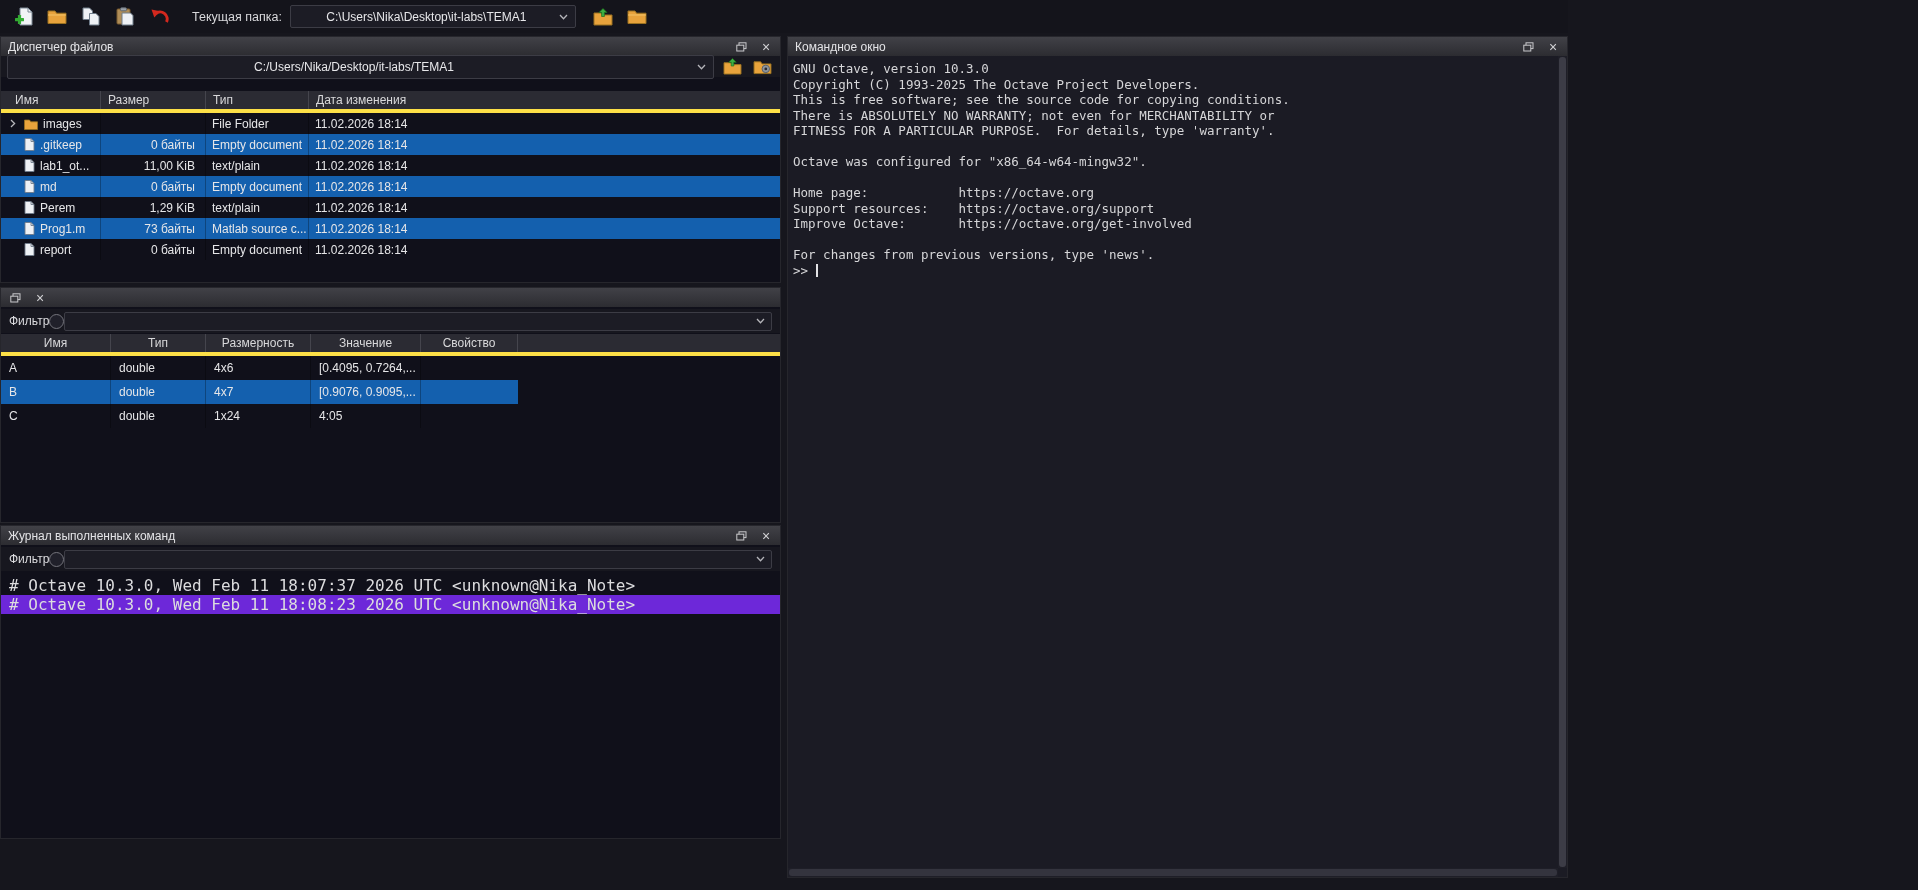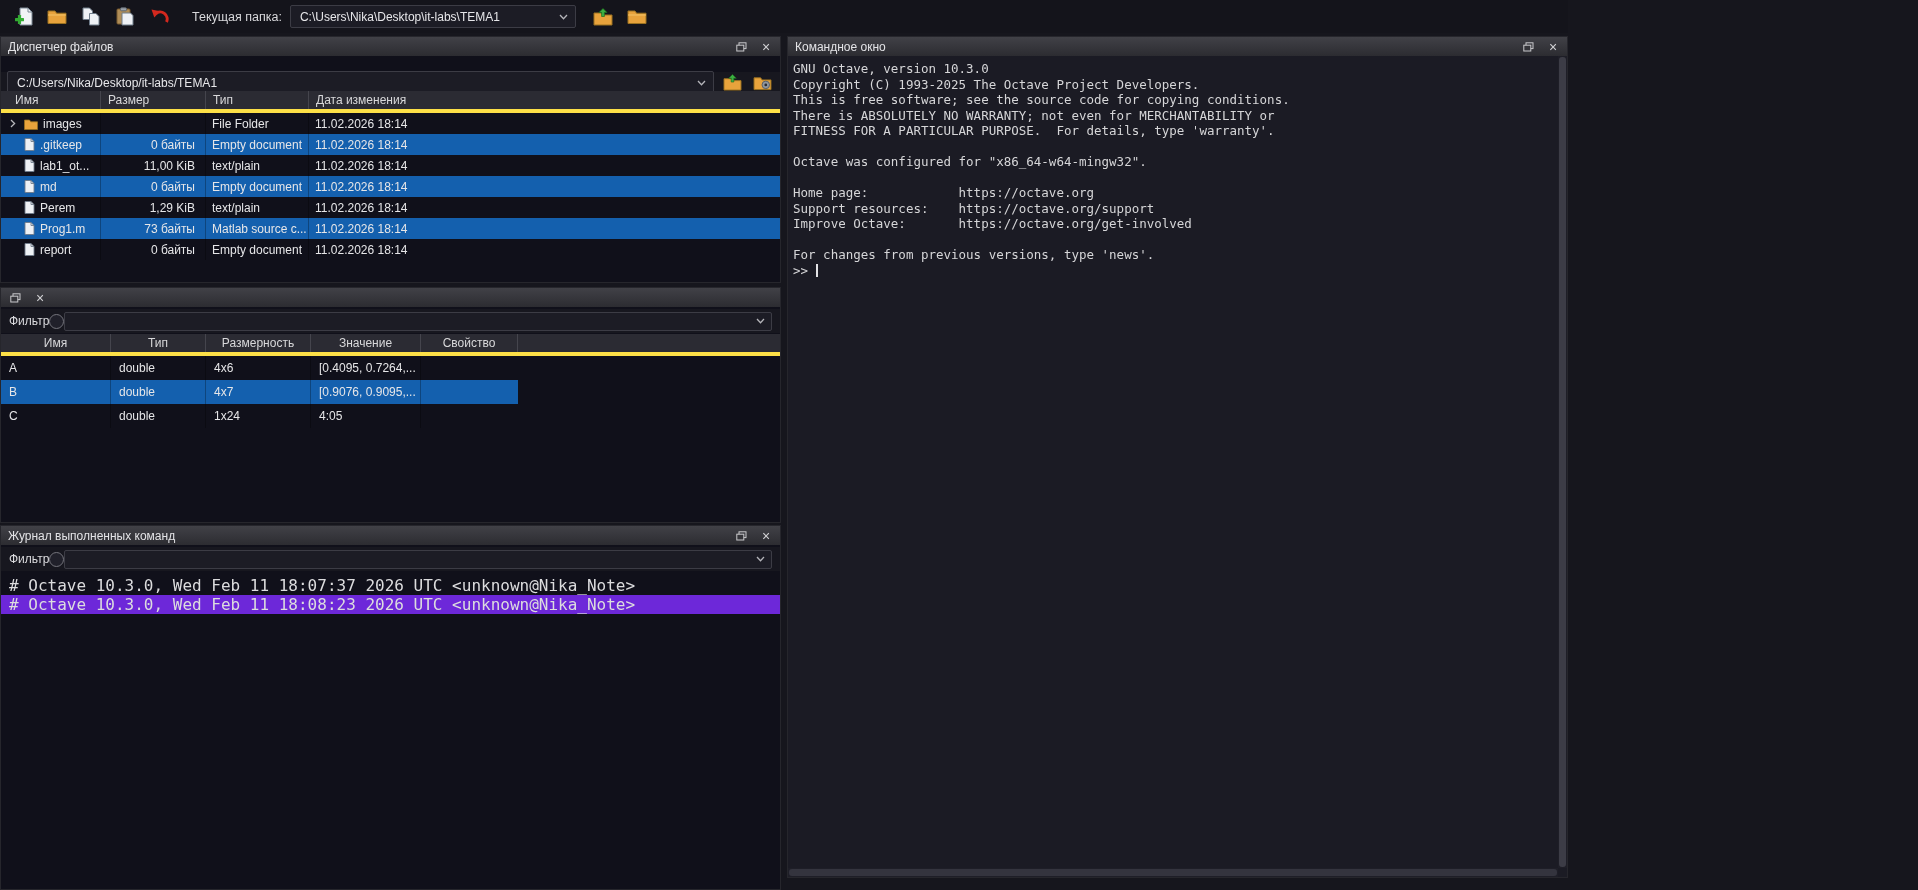--- a/index.html
+++ b/index.html
@@ -9,37 +9,37 @@
 
   
   .toolbar { position: absolute; left: 0; top: 0; width: 1568px; height: 33px;
     background: #14141b; display: flex; align-items: center; gap: 8px; padding-left: 10px; }
   .tb-btn { display: inline-flex; align-items: center; justify-content: center;
     width: 26px; height: 26px; border-radius: 3px; }
   .tb-label { font-size: 12.5px; color: #d8d8db; margin-left: 12px; white-space: nowrap; }
   .combo { background: #1c1c25; border: 1px solid #3c3c45; border-radius: 2px;
     display: flex; align-items: center; }
   .tb-combo { width: 286px; height: 23px; padding: 0 7px 0 9px; }
-  .combo-text { flex: 1; font-size: 12px; color: #e7e7ea; white-space: nowrap; overflow: hidden; }
+  .combo-text { flex: 1; font-size: 12px; color: #e7e7ea; white-space: nowrap; overflow: hidden; text-align: center; }
   .combo-arrow { display: inline-flex; margin-left: 6px; }
 
   
   .panel { position: absolute; background: #10101a; border: 1px solid #26262c; }
   .panel-title { position: absolute; left: 0; top: 0; right: 0; height: 19px;
     background: linear-gradient(#414147, #2c2c31); display: flex; align-items: center;
     padding: 0 7px; font-size: 12px; color: #e3e3e6; }
   .pt-text { flex: 1; white-space: nowrap; }
   .pt-buttons { display: flex; align-items: center; gap: 11px; }
   .pt-btn { display: inline-flex; align-items: center; justify-content: center;
     color: #d2d2d5; font-size: 14px; line-height: 1; width: 14px; height: 14px; }
 
   
   .fb { left: 0; top: 36px; width: 781px; height: 247px; }
   .fb-pathrow { position: absolute; left: 0; top: 19px; right: 0; height: 21px;
-    background: #17171f; display: flex; align-items: center; padding: 0 6px; gap: 6px; margin-top: 16px; }
+    background: #17171f; display: flex; align-items: center; padding: 0 6px; gap: 6px; }
   .fb-combo { flex: 1; height: 24px; padding: 0 7px 0 9px; }
   .icon-btn { display: inline-flex; align-items: center; justify-content: center;
     width: 24px; height: 24px; }
   .fb-table { position: absolute; left: 0; top: 54px; right: 0; bottom: 0; background: #10101a; }
   .grid-fb { display: grid; grid-template-columns: 100px 105px 103px 1fr; }
   .thead { height: 22px; background: #2b2b33; border-bottom: 4px solid #fde047; }
   .th { display: flex; align-items: center; padding-left: 7px; font-size: 12px;
     color: #d8d8da; border-right: 1px solid #45454d; white-space: nowrap; }
   .th:first-child { padding-left: 14px; }
   .th.no-border { border-right: none; }
@@ -69,21 +69,21 @@
     color: #d8d8da; border-right: 1px solid #45454d; }
   .ws-th.filler { border-right: none; }
   .ws-row { display: grid; grid-template-columns: 110px 95px 105px 110px 97px;
     width: 517px; height: 24px; font-size: 12px; color: #e6e6e8; align-items: stretch; }
   .ws-row.selected { background: #1460ae; }
   .ws-cell { display: flex; align-items: center; padding-left: 8px; overflow: hidden;
     white-space: nowrap; border-right: 1px solid rgba(0,0,0,0.28); }
   .ws-cell:last-child { border-right: none; }
 
   
-  .ch { left: 0; top: 525px; width: 781px; height: 365px; }
+  .ch { left: 0; top: 525px; width: 781px; height: 314px; }
   .ch-list { position: absolute; left: 0; top: 46px; right: 0; bottom: 0; background: #10101a;
     padding-top: 4px; }
   .ch-row { height: 19px; display: flex; align-items: center; padding-left: 8px;
     font-family: "DejaVu Sans Mono", monospace; font-size: 16px; color: #dcdcde;
     white-space: pre; }
   .ch-row.selected { background: #6d28d9; }
 
   
   .cw { left: 787px; top: 36px; width: 781px; height: 842px; background: #1b1b24; }
   .cw-body { position: absolute; left: 0; top: 19px; right: 9px; bottom: 9px; overflow: hidden; }

